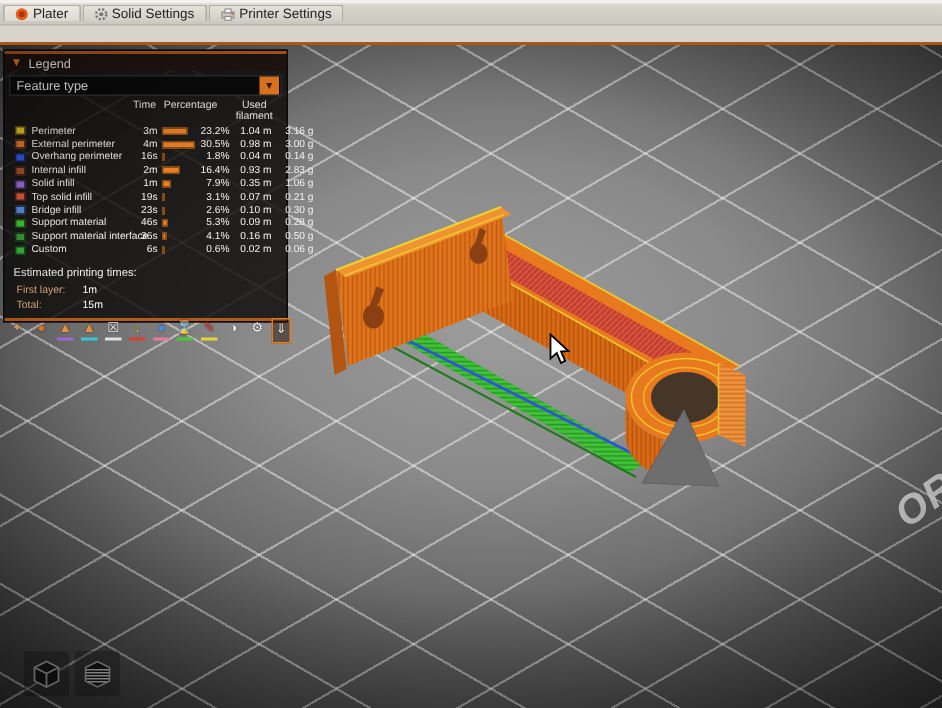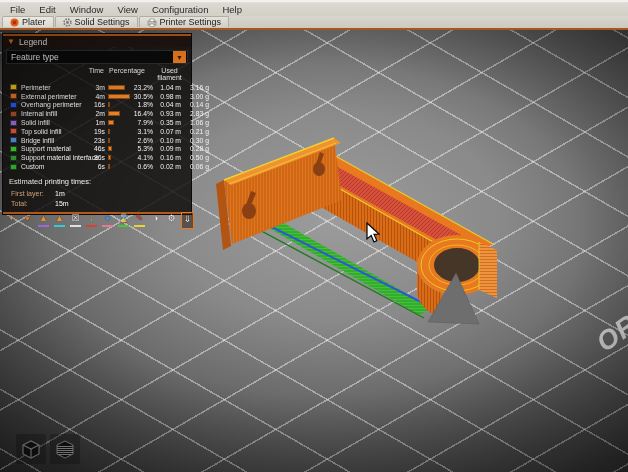--- a/index.html
+++ b/index.html
@@ -85,28 +85,20 @@
 
   .cursor-svg { position:absolute; pointer-events:none; }
 </style>
 </head>
 <body>
 
 <div id="app">
 
   <div class="title-strip"></div>
 
-  <div class="menubar">
-    <span class="menu-item">File</span>
-    <span class="menu-item">Edit</span>
-    <span class="menu-item">Window</span>
-    <span class="menu-item">View</span>
-    <span class="menu-item">Configuration</span>
-    <span class="menu-item">Help</span>
-  </div>
 
   <div class="tabbar">
     <div class="tab active">
       <span>
         <svg width="9" height="9">
             <circle cx="4.5" cy="4.5" r="4" fill="#e06018"></circle>
             <circle cx="4.5" cy="4.5" r="2" fill="#b03010"></circle>
           </svg>
       </span>
       <span>Plater</span>

